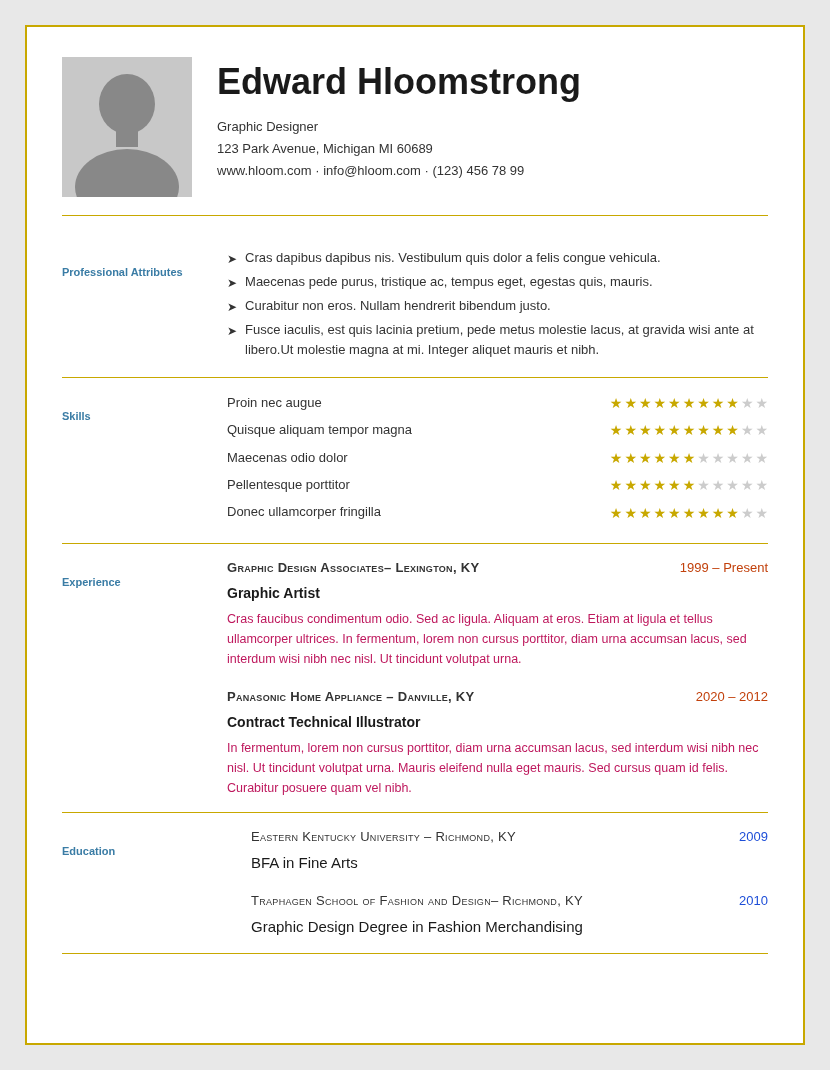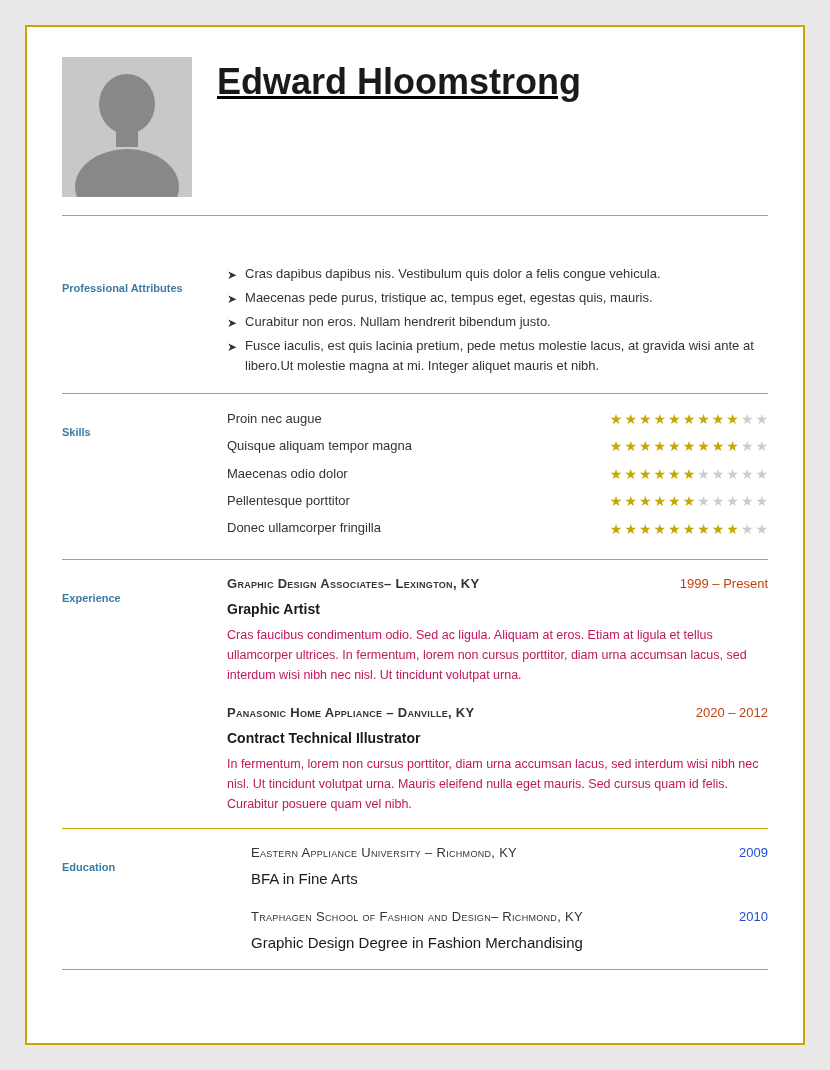--- a/index.html
+++ b/index.html
@@ -20,22 +20,21 @@
       position: relative;
     }
 
     
     .header {
       display: flex;
       align-items: flex-start;
       gap: 25px;
       padding-bottom: 18px;
       border-bottom: 1.5px solid #c8a800;
-      margin-bottom: 34px;
-      text-decoration: underline;
+      margin-bottom: 18px;
     }
     .avatar-box {
       width: 130px;
       height: 140px;
       background: #c8c8c8;
       flex-shrink: 0;
       display: flex;
       align-items: center;
       justify-content: center;
       overflow: hidden;
@@ -207,20 +206,25 @@
 
         <ellipse cx="65" cy="47" rx="28" ry="30" fill="#888"></ellipse>
 
         <ellipse cx="65" cy="130" rx="52" ry="38" fill="#888"></ellipse>
 
         <rect x="54" y="72" width="22" height="18" fill="#888"></rect>
       </svg>
     </div>
     <div class="header-info">
       <div class="header-name">Edward Hloomstrong</div>
+      <div class="header-detail">
+        <div>Graphic Designer</div>
+        <div>123 Park Avenue, Michigan MI 60689</div>
+        <div>www.hloom.com · info@hloom.com · (123) 456 78 99</div>
+      </div>
     </div>
   </div>
 
   <div class="section-row">
     <div class="section-label">Professional Attributes</div>
     <div class="section-content">
       <ul class="attr-list">
         <li>
           <span class="attr-arrow">➤</span>
           <span>Cras dapibus dapibus nis. Vestibulum quis dolor a felis congue vehicula.</span>
@@ -350,21 +354,21 @@
         <div class="exp-desc">In fermentum, lorem non cursus porttitor, diam urna accumsan lacus, sed interdum wisi nibh nec nisl. Ut tincidunt volutpat urna. Mauris eleifend nulla eget mauris. Sed cursus quam id felis. Curabitur posuere quam vel nibh.</div>
       </div>
     </div>
   </div>
 
   <div class="section-row last-section">
     <div class="section-label">Education</div>
     <div class="section-content">
       <div class="edu-block">
         <div class="edu-header">
-          <span class="edu-school">Eastern Appliance University – Richmond, KY</span>
+          <span class="edu-school">Eastern Kentucky University – Richmond, KY</span>
           <span class="edu-year">2009</span>
         </div>
         <div class="edu-degree">BFA in Fine Arts</div>
       </div>
       <div class="edu-block">
         <div class="edu-header">
           <span class="edu-school">Traphagen School of Fashion and Design– Richmond, KY</span>
           <span class="edu-year">2010</span>
         </div>
         <div class="edu-degree">Graphic Design Degree in Fashion Merchandising</div>

